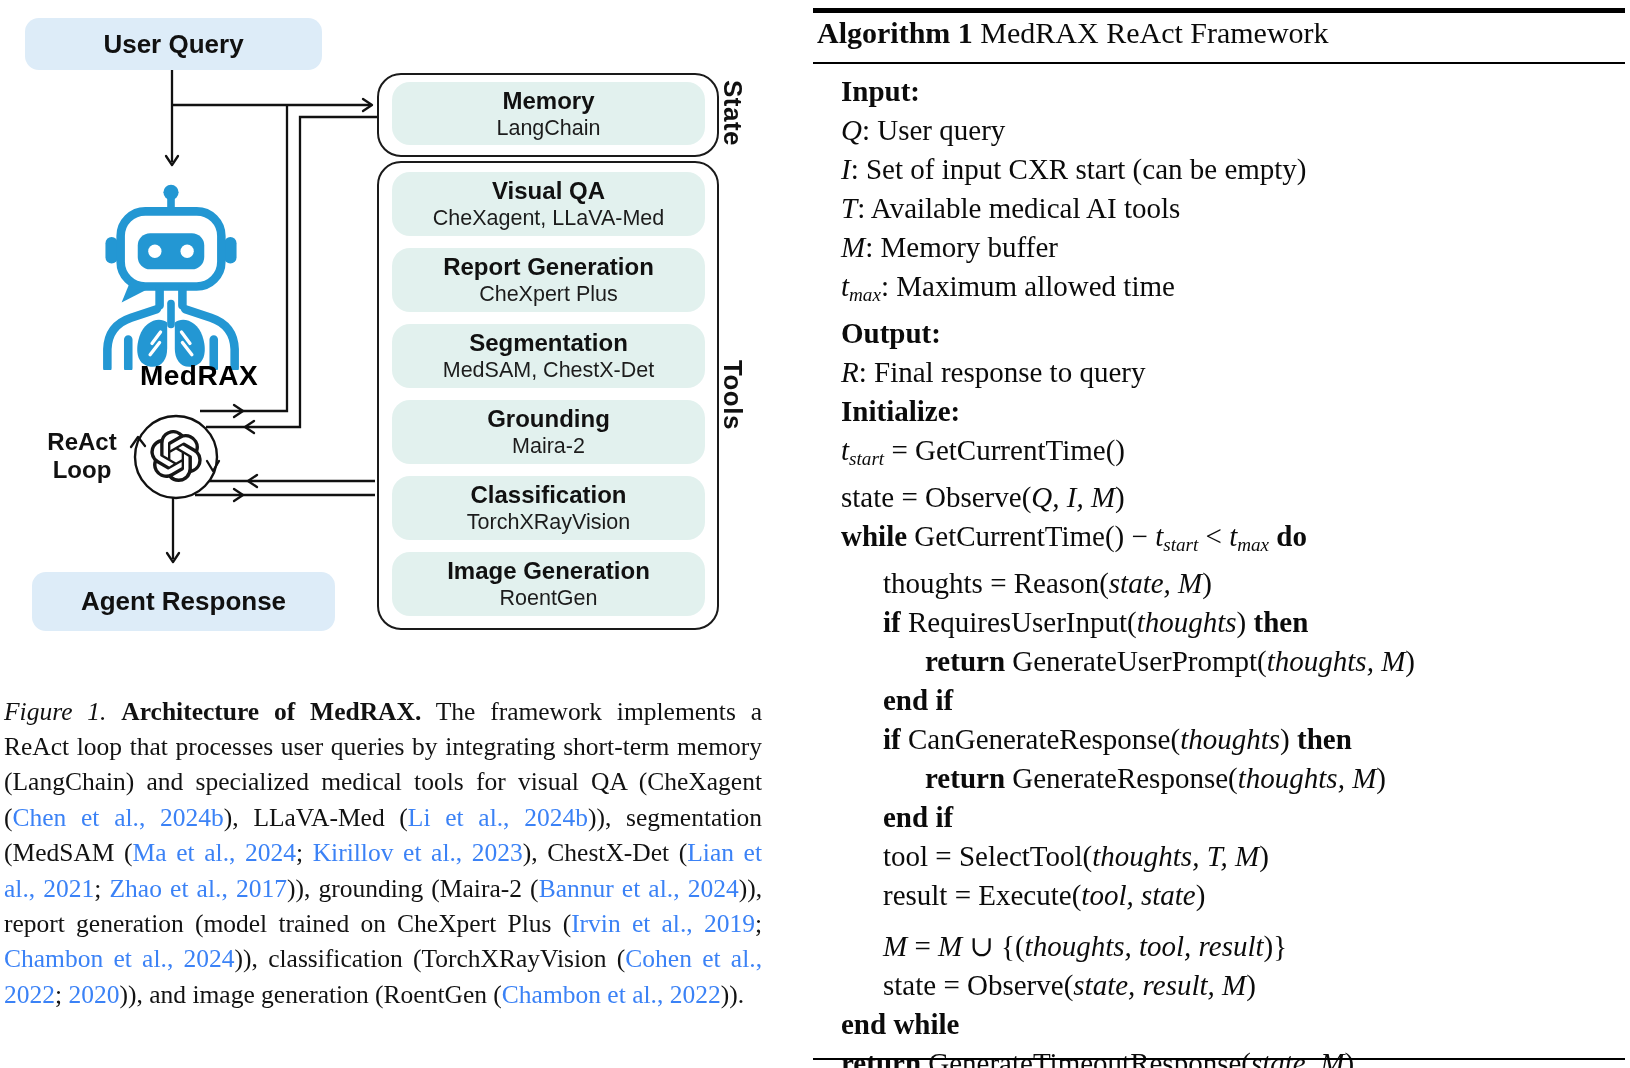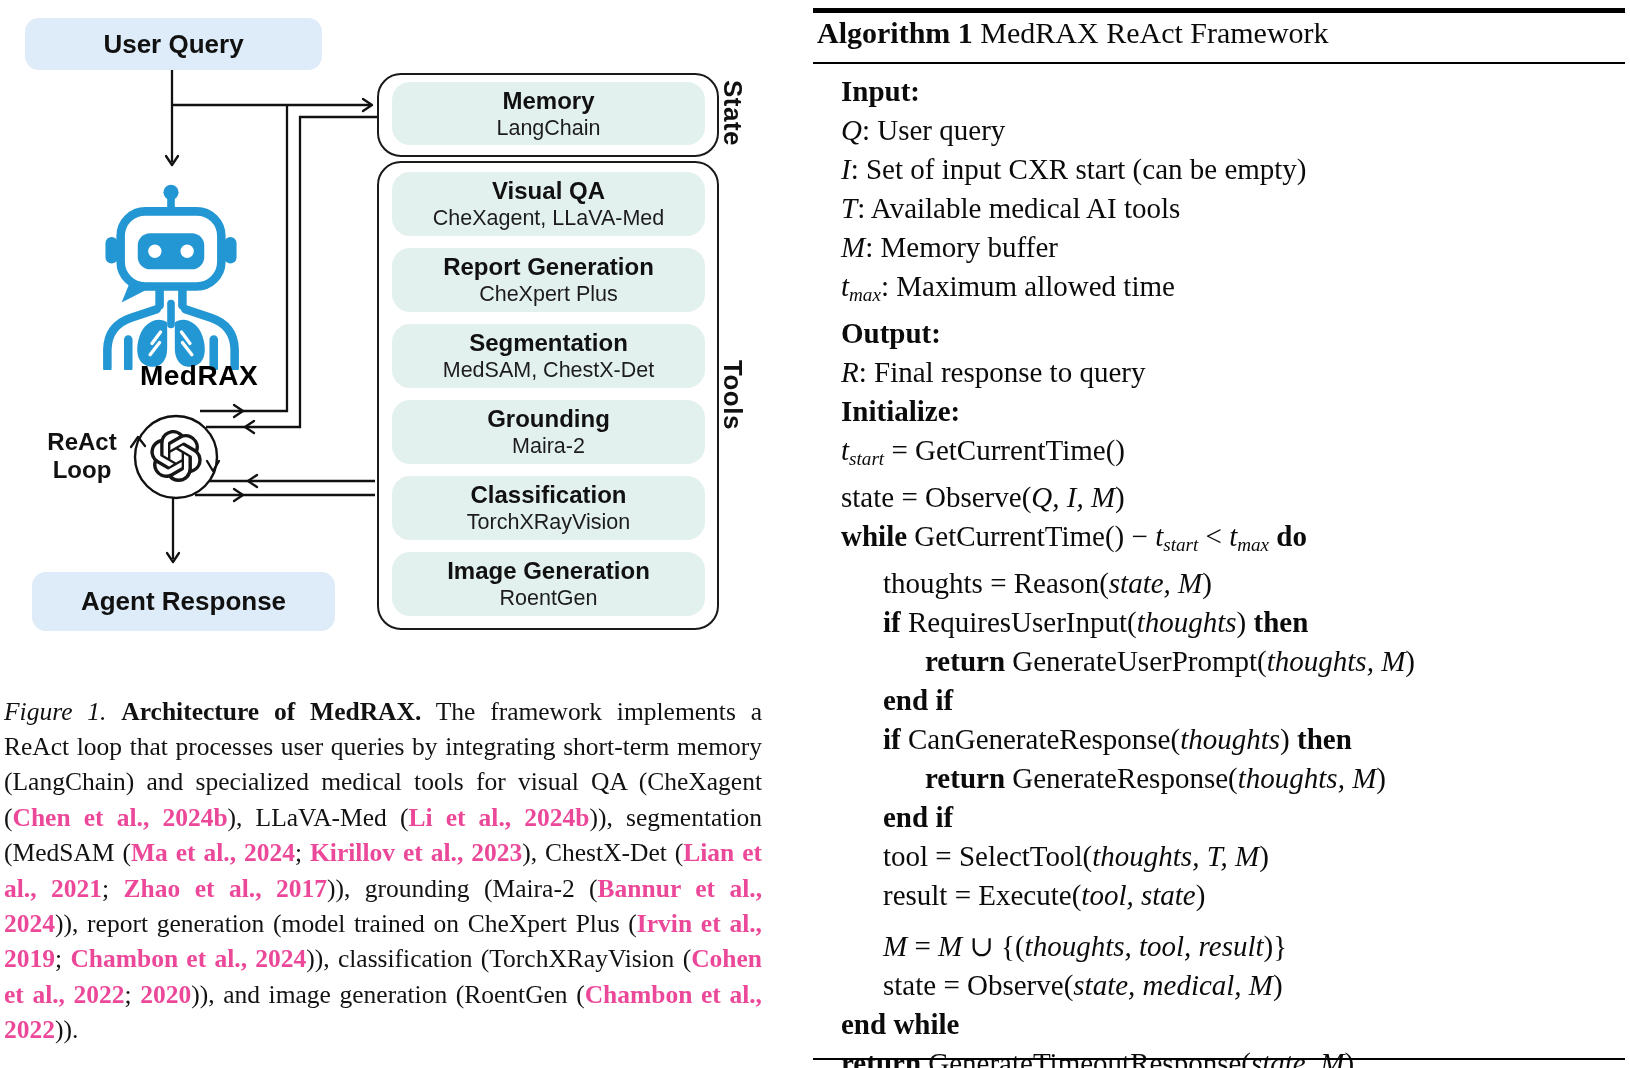--- a/index.html
+++ b/index.html
@@ -35,21 +35,21 @@
   #medrax-label{position:absolute;left:106px;top:360px;width:130px;text-align:center;
                 color:#000000;font-weight:bold;font-size:28px;letter-spacing:.5px;margin-left:28px;}
   #openai-logo{position:absolute;left:150px;top:430px;}
 
   
   #caption{position:absolute;left:4px;top:668px;width:758px;
            font-family:"Liberation Serif","DejaVu Serif",serif;font-size:25.5px;
            line-height:35.4px;text-align:justify;color:#121212;}
   #caption .si{font-style:italic;}
   #caption .sb{font-weight:bold;}
-  .slink{color:#ec4899;font-weight:bold;}
+  .slink{color:#3b82f6;}
 
   
   #algorithm{position:absolute;left:813px;top:0;width:812px;height:1068px;
              font-family:"Liberation Serif","DejaVu Serif",serif;color:#0b0b0b;}
   .rule-thick{position:absolute;left:0;width:812px;height:5px;background:#000;}
   .rule-thin{position:absolute;left:0;width:812px;height:2px;background:#000;}
   #alg-title{position:absolute;left:4px;top:16px;font-size:30px;white-space:nowrap;}
   #alg-title .sb{font-weight:bold;}
   #alg-body{position:absolute;left:0;top:72px;width:812px;}
   .alg-line{font-size:29px;line-height:39px;white-space:nowrap;}
@@ -195,19 +195,19 @@
         <div class="alg-line" style="padding-left: 70px;"><span>thoughts = Reason(</span><span class="si">state, M</span><span>)</span></div>
         <div class="alg-line" style="padding-left: 70px;"><span class="sb">if</span><span> RequiresUserInput(</span><span class="si">thoughts</span><span>) </span><span class="sb">then</span></div>
         <div class="alg-line" style="padding-left: 112px;"><span class="sb">return</span><span> GenerateUserPrompt(</span><span class="si">thoughts, M</span><span>)</span></div>
         <div class="alg-line" style="padding-left: 70px;"><span class="sb">end if</span></div>
         <div class="alg-line" style="padding-left: 70px;"><span class="sb">if</span><span> CanGenerateResponse(</span><span class="si">thoughts</span><span>) </span><span class="sb">then</span></div>
         <div class="alg-line" style="padding-left: 112px;"><span class="sb">return</span><span> GenerateResponse(</span><span class="si">thoughts, M</span><span>)</span></div>
         <div class="alg-line" style="padding-left: 70px;"><span class="sb">end if</span></div>
         <div class="alg-line" style="padding-left: 70px;"><span>tool = SelectTool(</span><span class="si">thoughts, T, M</span><span>)</span></div>
         <div class="alg-line" style="padding-left: 70px;"><span>result = Execute(</span><span class="si">tool, state</span><span>)</span></div>
         <div class="alg-line" style="padding-left: 70px; margin-top: 12px;"><span class="si">M</span><span> = </span><span class="si">M</span><span> ∪ {(</span><span class="si">thoughts, tool, result</span><span>)}</span></div>
-        <div class="alg-line" style="padding-left: 70px;"><span>state = Observe(</span><span class="si">state, medical, M</span><span>)</span></div>
+        <div class="alg-line" style="padding-left: 70px;"><span>state = Observe(</span><span class="si">state, result, M</span><span>)</span></div>
         <div class="alg-line" style="padding-left: 28px;"><span class="sb">end while</span></div>
         <div class="alg-line" style="padding-left: 28px;"><span class="sb">return</span><span> GenerateTimeoutResponse(</span><span class="si">state, M</span><span>)</span></div>
       </div>
     <div class="rule-thin" style="top:1058px"></div>
   </section>
 </div>
 
 </body></html>

